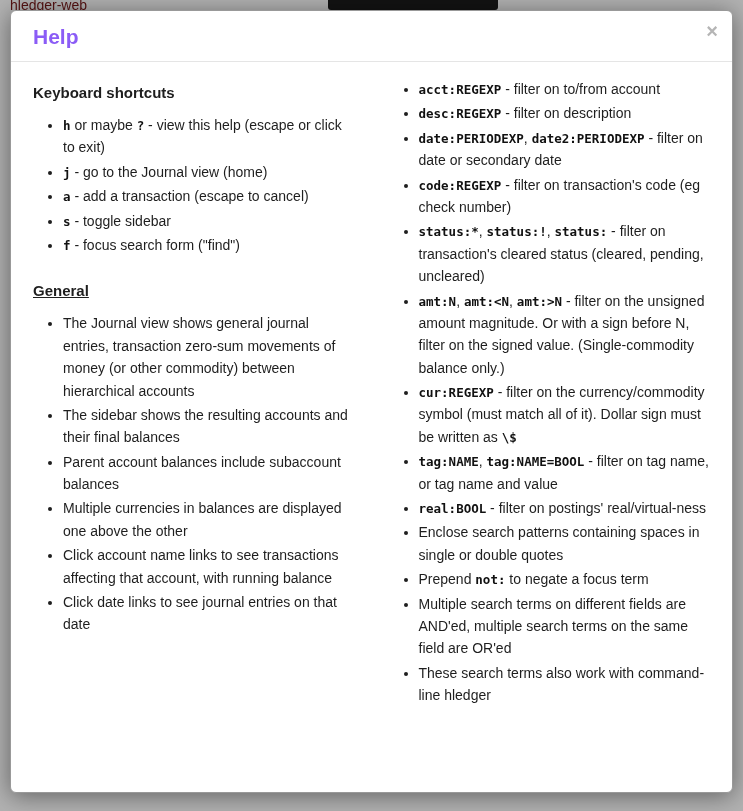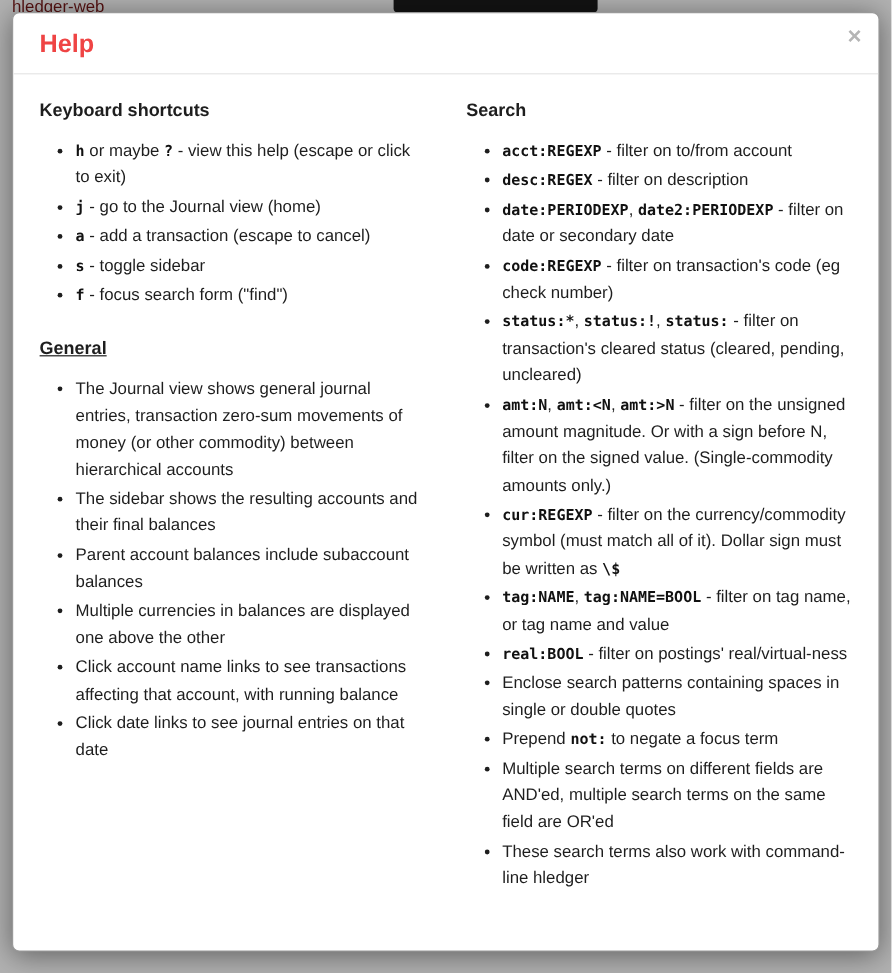--- a/index.html
+++ b/index.html
@@ -41,21 +41,21 @@
     overflow: hidden;
   }
   .modal-header {
     position: relative;
     padding: 13px 15px 11px 22px;
     border-bottom: 1px solid #e5e5e5;
   }
   .modal-title {
     font-size: 21px;
     font-weight: bold;
-    color: #ef4444;
+    color: #8b5cf6;
     line-height: 26px;
   }
   .close-btn {
     position: absolute; right: 14px; top: 10px;
     background: none; border: none;
     font-size: 20px; font-weight: bold;
     color: #b5b5b5; line-height: 1;
     cursor: pointer;
     font-family: "Liberation Sans", sans-serif;
   }
@@ -121,28 +121,27 @@
         <ul class="help-list">
           <li><span>The Journal view shows general journal entries, transaction zero-sum movements of money (or other commodity) between hierarchical accounts</span></li>
           <li><span>The sidebar shows the resulting accounts and their final balances</span></li>
           <li><span>Parent account balances include subaccount balances</span></li>
           <li><span>Multiple currencies in balances are displayed one above the other</span></li>
           <li><span>Click account name links to see transactions affecting that account, with running balance</span></li>
           <li><span>Click date links to see journal entries on that date</span></li>
         </ul>
       </div>
     <div class="col">
-        <h4 class="section-heading">Search</h4>
         <ul class="help-list">
           <li><code>acct:REGEXP</code><span> - filter on to/from account</span></li>
-          <li><code>desc:REGEX</code><span> - filter on description</span></li>
+          <li><code>desc:REGEXP</code><span> - filter on description</span></li>
           <li><code>date:PERIODEXP</code><span>, </span><code>date2:PERIODEXP</code><span> - filter on date or secondary date</span></li>
           <li><code>code:REGEXP</code><span> - filter on transaction's code (eg check number)</span></li>
           <li><code>status:*</code><span>, </span><code>status:!</code><span>, </span><code>status:</code><span> - filter on transaction's cleared status (cleared, pending, uncleared)</span></li>
-          <li><code>amt:N</code><span>, </span><code>amt:&lt;N</code><span>, </span><code>amt:&gt;N</code><span> - filter on the unsigned amount magnitude. Or with a sign before N, filter on the signed value. (Single-commodity amounts only.)</span></li>
+          <li><code>amt:N</code><span>, </span><code>amt:&lt;N</code><span>, </span><code>amt:&gt;N</code><span> - filter on the unsigned amount magnitude. Or with a sign before N, filter on the signed value. (Single-commodity balance only.)</span></li>
           <li><code>cur:REGEXP</code><span> - filter on the currency/commodity symbol (must match all of it). Dollar sign must be written as </span><code>\$</code></li>
           <li><code>tag:NAME</code><span>, </span><code>tag:NAME=BOOL</code><span> - filter on tag name, or tag name and value</span></li>
           <li><code>real:BOOL</code><span> - filter on postings' real/virtual-ness</span></li>
           <li><span>Enclose search patterns containing spaces in single or double quotes</span></li>
           <li><span>Prepend </span><code>not:</code><span> to negate a focus term</span></li>
           <li><span>Multiple search terms on different fields are AND'ed, multiple search terms on the same field are OR'ed</span></li>
           <li><span>These search terms also work with command-line hledger</span></li>
         </ul>
       </div>
   </div>

